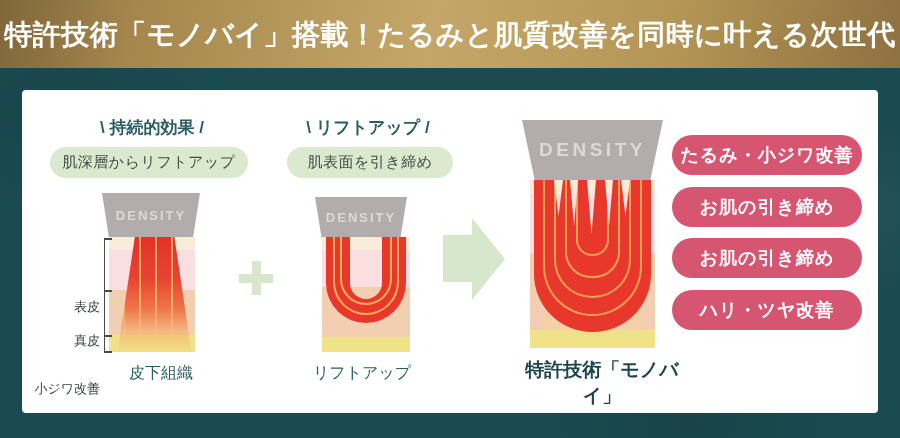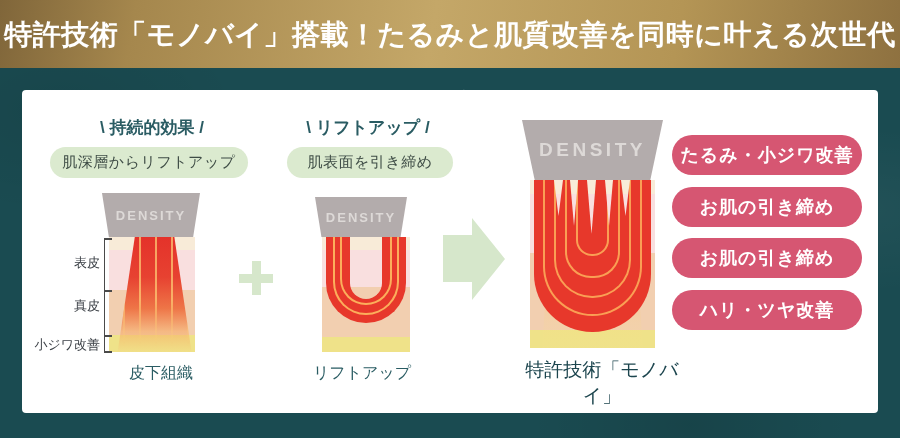--- a/index.html
+++ b/index.html
@@ -68,26 +68,26 @@
   .c4{left:46px;width:33px;height:76px;border-radius:0 0 16px 16px;}
   .notch{position:absolute;top:0;clip-path:polygon(0 0,100% 0,50% 100%);
     background:linear-gradient(180deg,#f8ebd8 0 14px,#f9dfdf 14px);}
   .n1{left:24px;width:9px;height:36px;} .n2{left:40px;width:8px;height:46px;}
   .n3{left:57px;width:9px;height:54px;} .n4{left:75px;width:8px;height:46px;}
   .n5{left:91px;width:9px;height:36px;}
   
   .bracket{position:absolute;left:82px;top:148px;width:8px;height:115px;border-left:1.5px solid #4a4a4a;}
   .tick{position:absolute;left:0;width:7px;height:1.5px;background:#4a4a4a;}
   .tk0{top:0;} .tk1{top:52px;} .tk2{top:97px;} .tk3{top:113px;}
-  .skin-label{position:absolute;left:12px;width:66px;text-align:right;color:#3a3f45;font-size:13px;}
-  .sl-epi{top:164px;} .sl-derm{top:207px;} .sl-sub{top:246px;}
+  .skin-label{position:absolute;left:12px;width:66px;text-align:right;color:#3a3f45;font-size:13px;margin-top:44px;}
+  .sl-epi{top:164px;} .sl-derm{top:198px;} .sl-sub{top:246px;}
   
   .diagram-name{position:absolute;width:180px;text-align:center;color:#2a5c63;font-size:16px;}
   .n-mono{left:49px;top:273px;} .n-bi{left:250px;top:273px;}
-  .n-comb{left:490px;top:267px;color:#1c454e;font-size:19px;font-weight:400;}
+  .n-comb{left:490px;top:267px;color:#1c454e;font-size:19px;font-weight:700;}
   
   .plus{position:absolute;left:217px;top:171px;width:34px;height:34px;}
   .plus .ph{position:absolute;left:0;top:13px;width:34px;height:9px;background:#d6e7cb;}
   .plus .pv{position:absolute;left:13px;top:0;width:9px;height:34px;background:#d6e7cb;}
   .arrow{position:absolute;left:421px;top:128px;width:62px;height:82px;}
   .a-shaft{position:absolute;left:0;top:17px;width:31px;height:47px;background:#d6e7cb;}
   .a-head{position:absolute;left:29px;top:0;width:33px;height:82px;background:#d6e7cb;
     clip-path:polygon(0 0,100% 50%,0 100%);}
   
   .benefit-pill{position:absolute;left:650px;width:190px;height:40px;border-radius:21px;background:#d65672;

